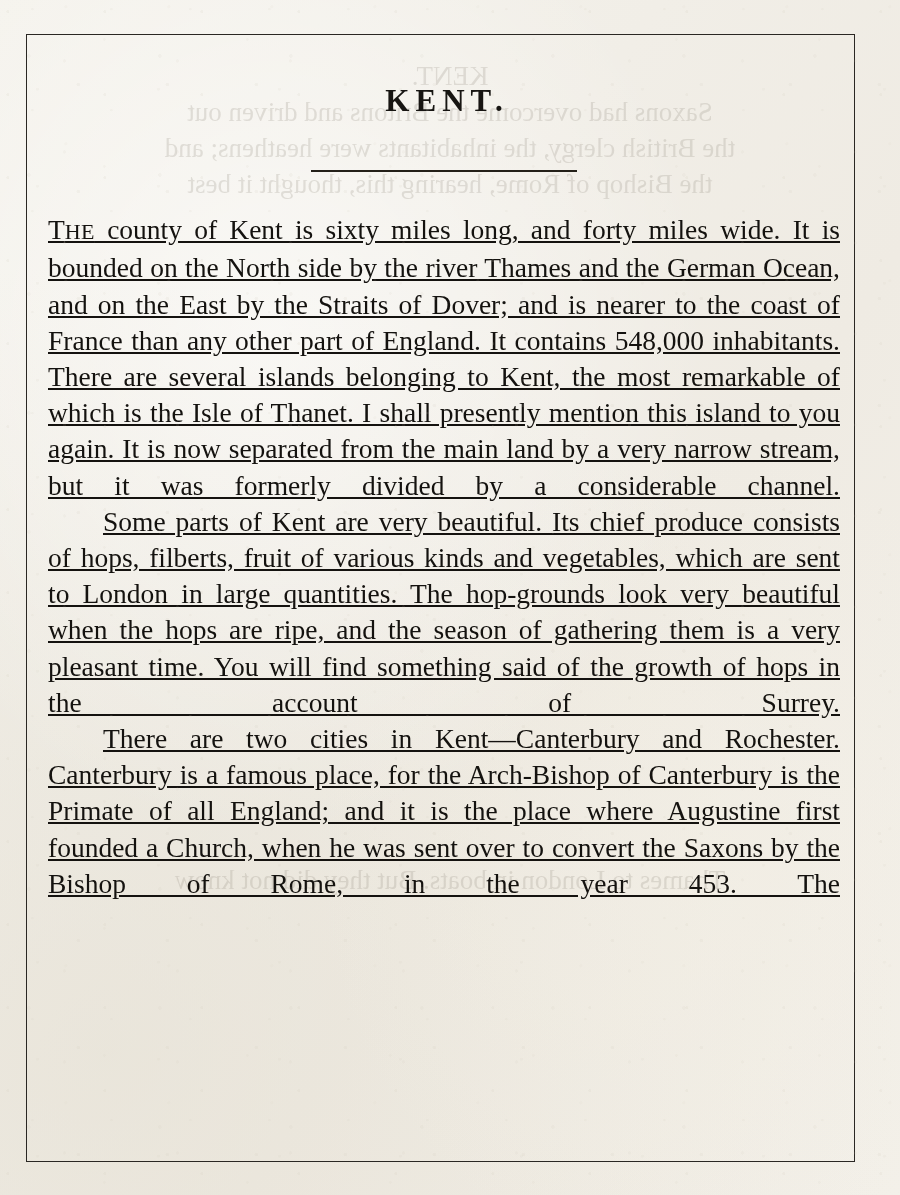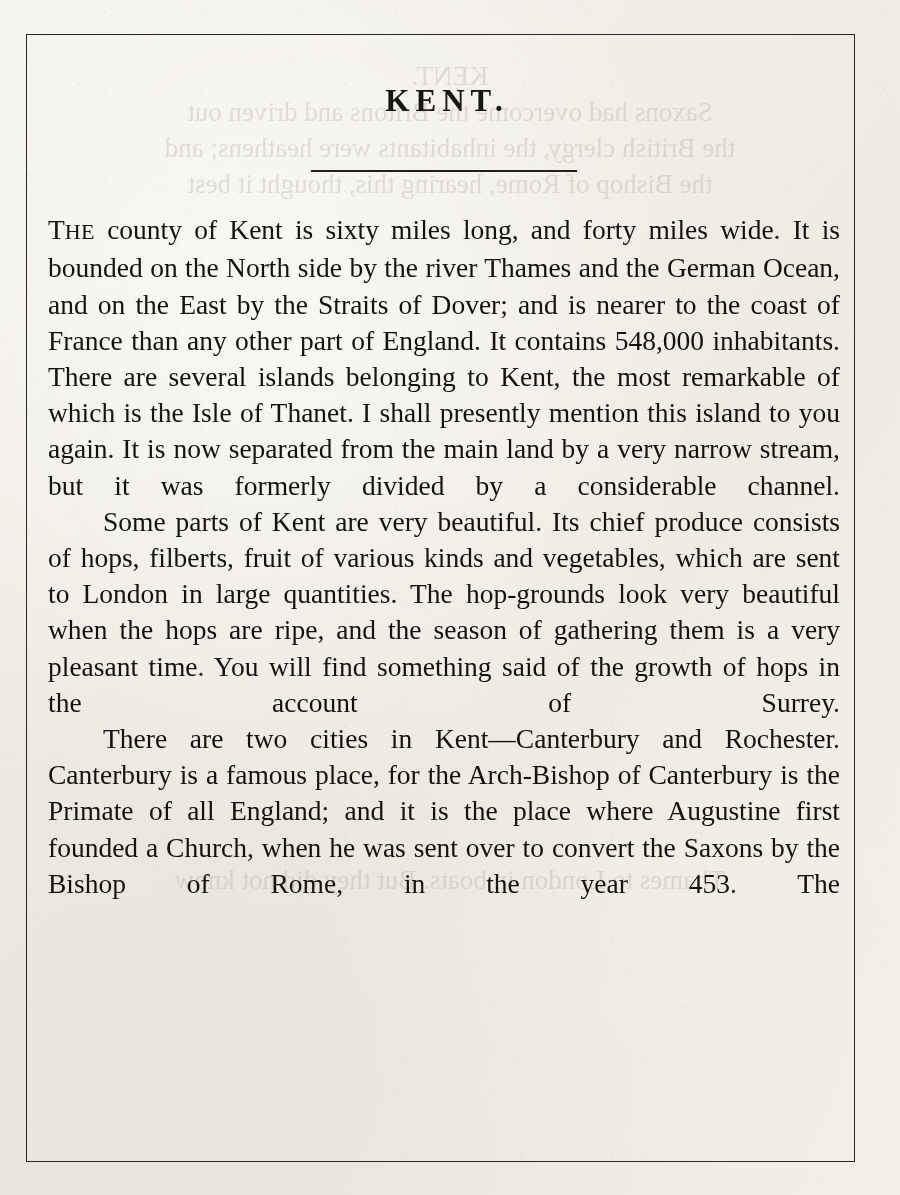--- a/index.html
+++ b/index.html
@@ -105,20 +105,21 @@
 
   .body-copy p {
     margin: 0;
     text-align: justify;
     text-align-last: justify;
     font-size: 27.5px;
     line-height: 36.2px;
     color: #14120f;
     word-spacing: 0.5px;
     hyphens: manual;
+    text-decoration: underline;
   }
 
   .body-copy p.indent {
     text-indent: 55px;
   }
 
   
   .body-copy p.open-end {
     text-align-last: justify;
   }

